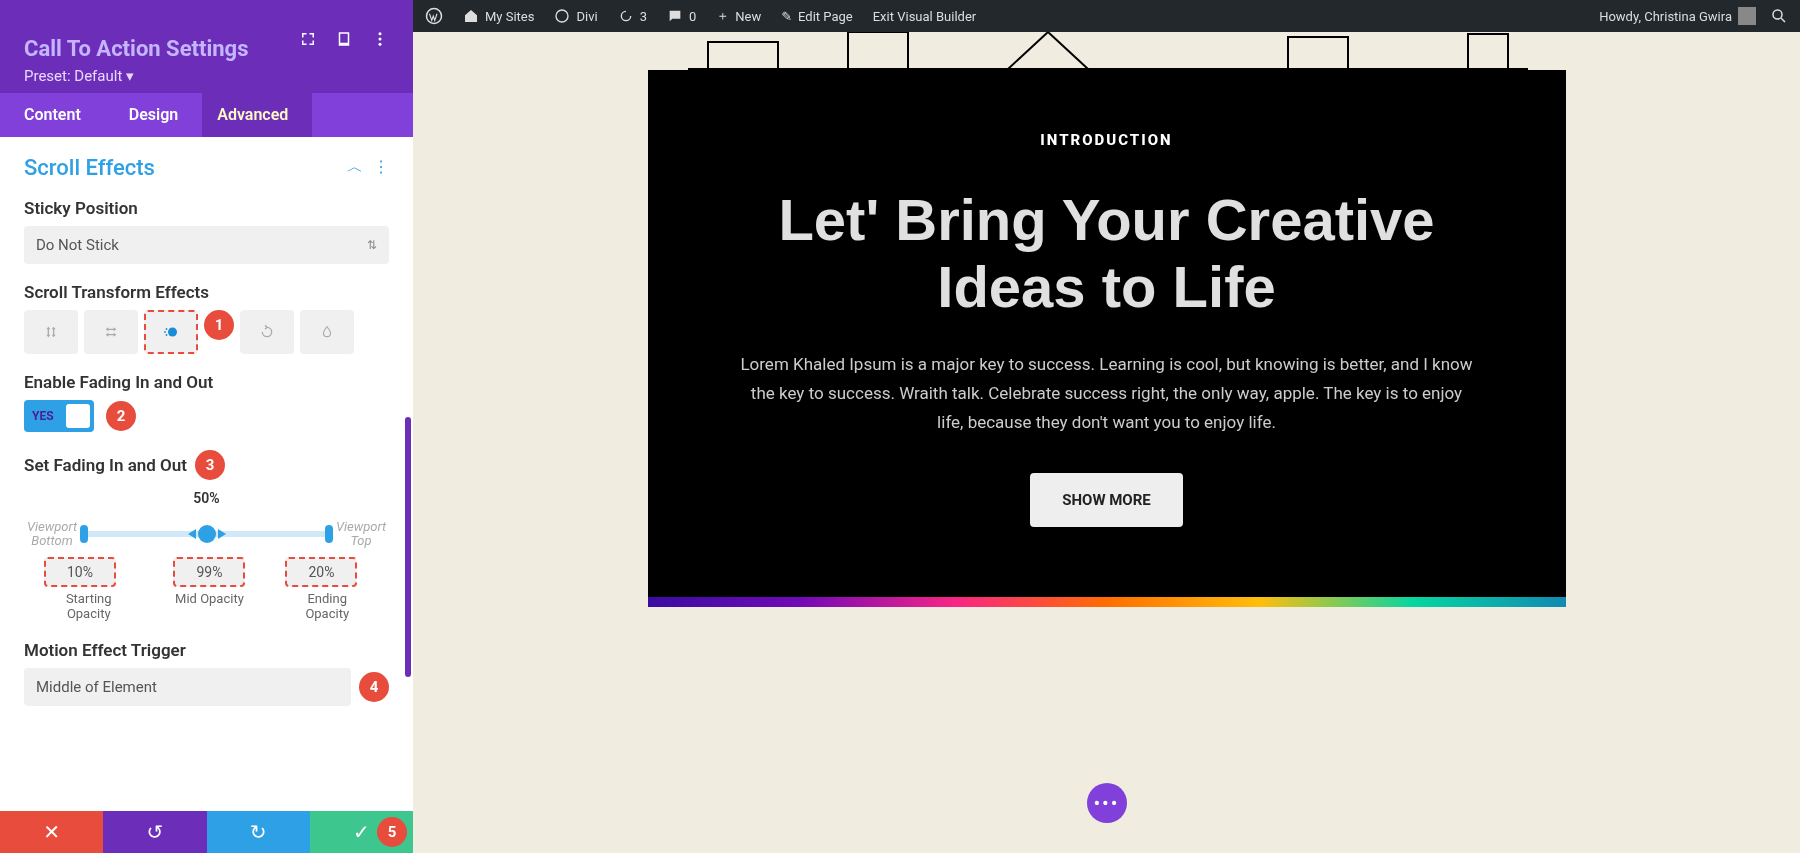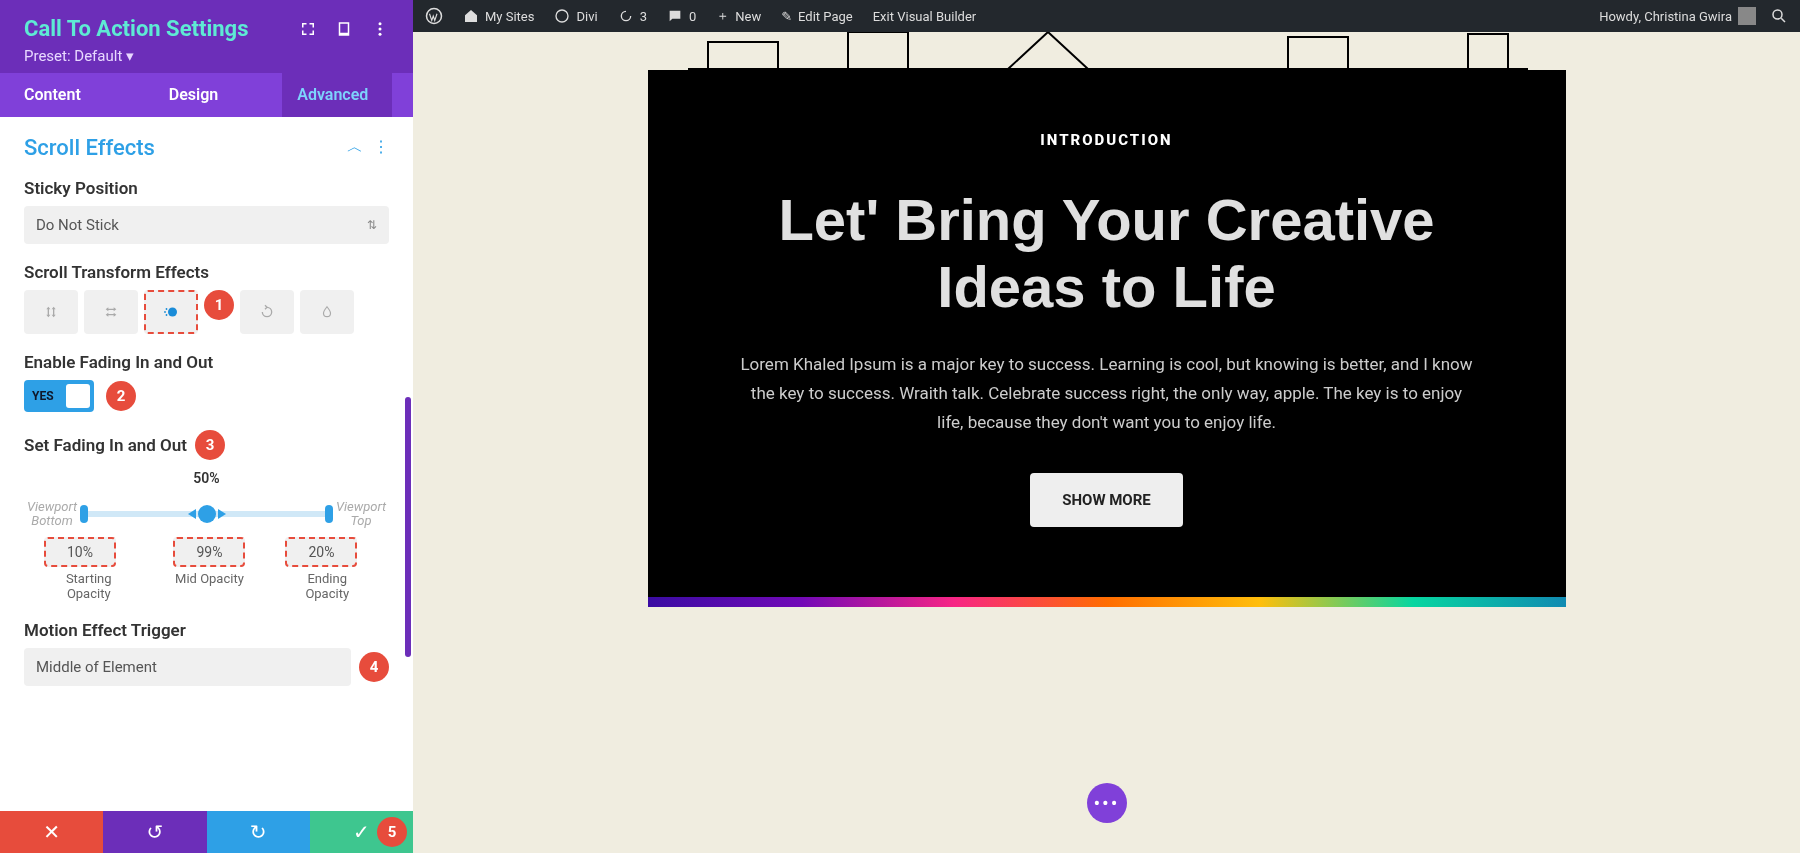--- a/index.html
+++ b/index.html
@@ -1,39 +1,39 @@
 <!DOCTYPE html>
 <html><head>
 <meta charset="utf-8">
 <style>
 * { margin:0; padding:0; box-sizing:border-box; font-family:-apple-system,BlinkMacSystemFont,"Segoe UI",Roboto,Arial,sans-serif;}
 body { width:1800px; height:853px; overflow:hidden; background:#f0ede0; position:relative;}
 .sidebar { width:413px; height:100%; background:#fff; position:absolute; left:0; top:0; display:flex; flex-direction:column;}
 .sb-header { background:#6c2eb9; padding:16px 24px 8px;}
 .sb-title-row { display:flex; align-items:center; justify-content:space-between;}
-.sb-title { color:#5eead4; font-size:22px; font-weight:700;}
+.sb-title { color:#c4b5fd; font-size:22px; font-weight:700;margin-top:20px;}
 .sb-icons { display:flex; gap:18px; align-items:center;}
 .sb-icons svg, .sb-icons span { fill:#fff; color:#fff; width:18px; height:18px; cursor:pointer;}
 .sb-preset { color:#e8d8ff; font-size:15px; margin-top:6px; cursor:pointer;}
-.tabs { background:#8040d9; display:flex; height:44px;gap:40px;}
+.tabs { background:#8040d9; display:flex; height:44px;}
 .tab { padding:0 24px; line-height:44px; color:#d9c8f2; font-size:16px; font-weight:600; cursor:pointer;}
-.tab.active-a { background:#6c2eb9; color:#7dd3fc;padding-left:15px;}
+.tab.active-a { background:#6c2eb9; color:#fef9c3;padding-left:15px;}
 .tab.plain { color:#fff;}
 .settings-body { flex:1; overflow:auto; padding:18px 24px 0; position:relative;}
 .section-title-row { display:flex; align-items:center; justify-content:space-between; margin-bottom:18px;}
 .section-title { color:#2ea0e6; font-size:22px; font-weight:500;}
 .section-title-right { display:flex; gap:10px; color:#2ea0e6;}
 .label { font-size:17px; font-weight:600; color:#333; margin:18px 0 8px;}
 .select { background:#f0f0f0; height:38px; border-radius:4px; padding:0 12px; display:flex; align-items:center; justify-content:space-between; font-size:15px; color:#555; cursor:pointer;}
 .select .caret { color:#888; font-size:12px;}
 .effect-row { display:flex; gap:6px; margin-top:6px;}
 .effect-btn { width:54px; height:44px; background:#f0f0f0; border-radius:4px; display:flex; align-items:center; justify-content:center; cursor:pointer; color:#aaa;}
 .effect-btn.active { border:2px dashed #e74c3c; color:#1a8cd8;}
 .toggle-row { display:flex; align-items:center; gap:12px; margin-top:8px;}
-.toggle { width:70px; height:32px; background:#2ea0e6; border-radius:4px; position:relative; display:flex; align-items:center; padding-left:8px; color:#0f172a; font-size:12px; font-weight:700; cursor:pointer;}
+.toggle { width:70px; height:32px; background:#2ea0e6; border-radius:4px; position:relative; display:flex; align-items:center; padding-left:8px; color:#4c1d95; font-size:12px; font-weight:700; cursor:pointer;}
 .toggle::after { content:''; position:absolute; right:4px; width:24px; height:24px; background:#fff; border-radius:3px;}
 .badge { width:30px; height:30px; border-radius:50%; background:#e74c3c; color:#fff; font-weight:700; display:flex; align-items:center; justify-content:center; font-size:15px;}
 .slider-area { margin-top:10px; text-align:center;}
 .pct-mid { font-size:14px; font-weight:600; color:#333; margin-bottom:14px;}
 .slider-bar-row { display:flex; align-items:center; gap:4px; font-size:13px; color:#aaa; margin-bottom:8px;font-style:italic;}
 .side-lbl { width:56px; text-align:center; line-height:1.1;}
 .slider-track { flex:1; height:6px; background:#d0e8f7; border-radius:3px; position:relative;}
 .handle { position:absolute; top:-6px; width:18px; height:18px; border-radius:50%; background:#2ea0e6;}
 .h-left { left:-4px; width:8px; border-radius:4px; height:18px;}
 .h-right { right:-4px; width:8px; border-radius:4px; height:18px;}

